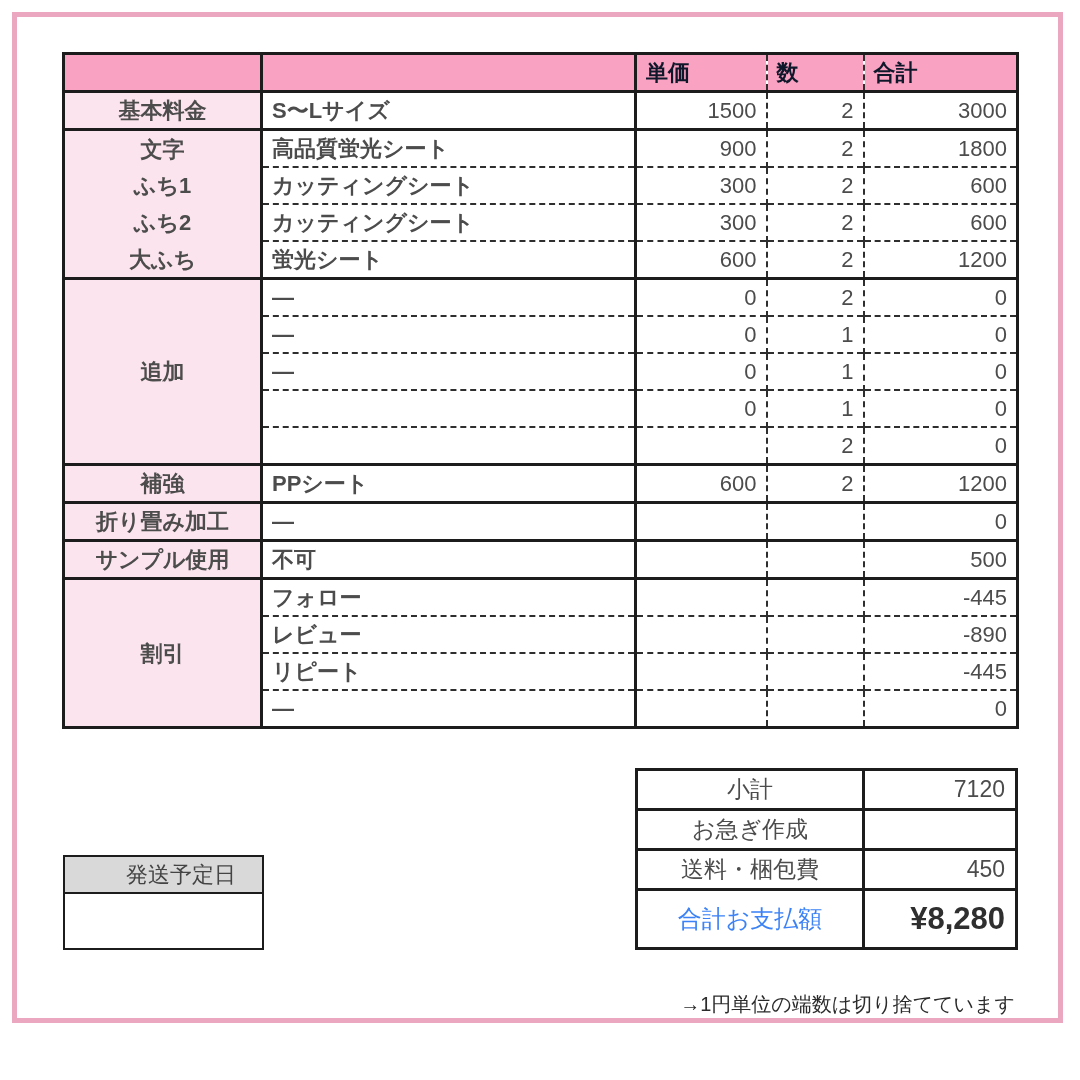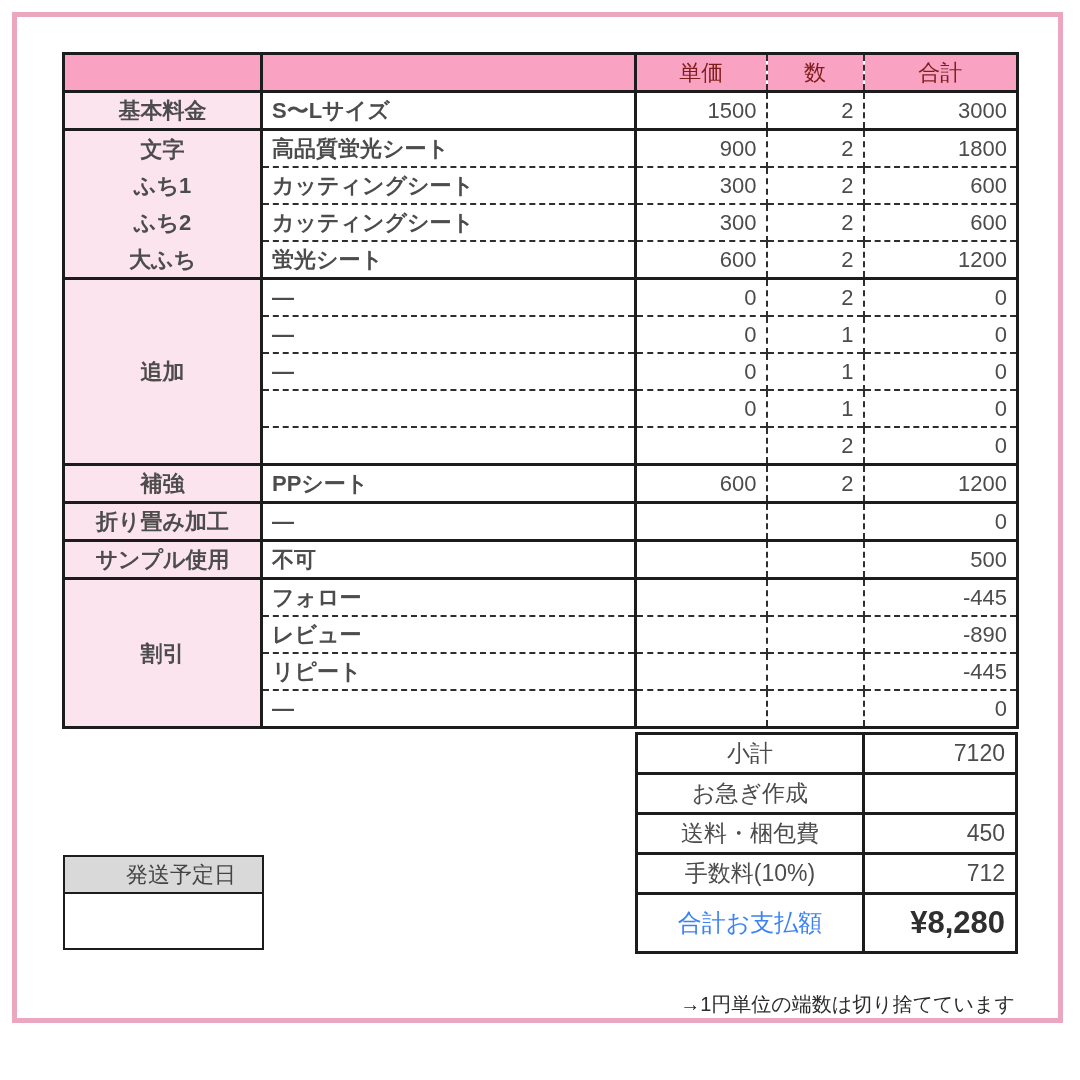--- a/index.html
+++ b/index.html
@@ -14,28 +14,28 @@
   
   .main{position:absolute;left:62px;top:52px;}
   .tbl{border-collapse:collapse;table-layout:fixed;width:954px;border:3px solid #1c1c1c;}
   .tbl td{
     height:35px;font-size:22px;color:#4c4c4c;padding:0 9px;
     white-space:nowrap;overflow:hidden;line-height:35px;
   }
   .bsolid{border-right:3px solid #1c1c1c;}
   .bdash{border-right:2px dashed #2e2e2e;}
   .lbl{background:#fce4ee;font-weight:700;color:#3a3a3a;text-align:center;vertical-align:middle;}
-  .hdr td{background:#f9a2c1;font-weight:400;color:#7f1d1d;text-align:center;}
+  .hdr td{background:#f9a2c1;font-weight:700;color:#0f172a;}
   .sec td{border-top:3px solid #1c1c1c;}
   .sub td{border-top:2px dashed #2e2e2e;}
   .sub td.lbl{border-top:0;}
   .num{text-align:right;}
   .desc{text-align:left;font-weight:bold;}
   
-  .summary{position:absolute;left:635px;top:732px;border-radius:21px;}
+  .summary{position:absolute;left:635px;top:768px;border-radius:21px;}
   .sum{border-collapse:collapse;table-layout:fixed;width:380px;border:3px solid #1c1c1c;}
   .sum td{border:3px solid #1c1c1c;height:37px;font-size:23px;color:#4c4c4c;padding:0 10px;line-height:37px;white-space:nowrap;}
   .sum .slabel{text-align:center;}
   .sum .sval{text-align:right;}
   .sum tr.totalrow td{height:56px;line-height:56px;}
   .sum tr.totalrow .slabel{font-weight:400;color:#3b82f6;font-size:24px;}
   .sum tr.totalrow .sval{font-weight:700;color:#2f2f2f;font-size:31px;}
   
   .ship{position:absolute;left:63px;top:855px;width:201px;border:2px solid #1c1c1c;background:#ffffff;box-sizing:border-box;}
   .ship-h{height:35px;background:#d9d9d9;border-bottom:2px solid #1c1c1c;text-align:center;font-size:22px;color:#444444;line-height:35px;padding-left:35px;}
@@ -201,24 +201,20 @@
           <td class="sval">7120</td>
         </tr>
         <tr>
           <td class="slabel">お急ぎ作成</td>
           <td class="sval"></td>
         </tr>
         <tr>
           <td class="slabel">送料・梱包費</td>
           <td class="sval">450</td>
         </tr>
-        <tr>
-          <td class="slabel">手数料(10%)</td>
-          <td class="sval">712</td>
-        </tr>
         <tr class="totalrow">
           <td class="slabel">合計お支払額</td>
           <td class="sval">¥8,280</td>
         </tr>
       </tbody>
     </table>
   </div>
 
   <div class="ship">
     <div class="ship-h">発送予定日</div>

